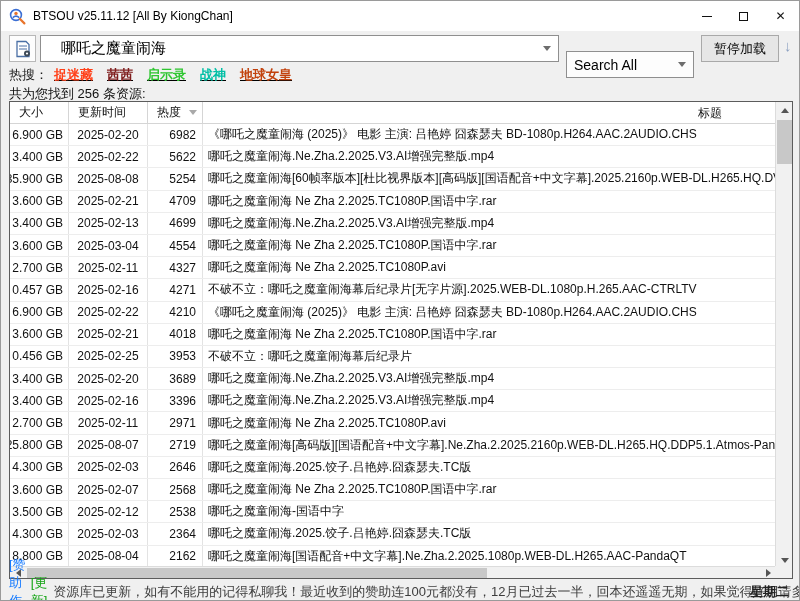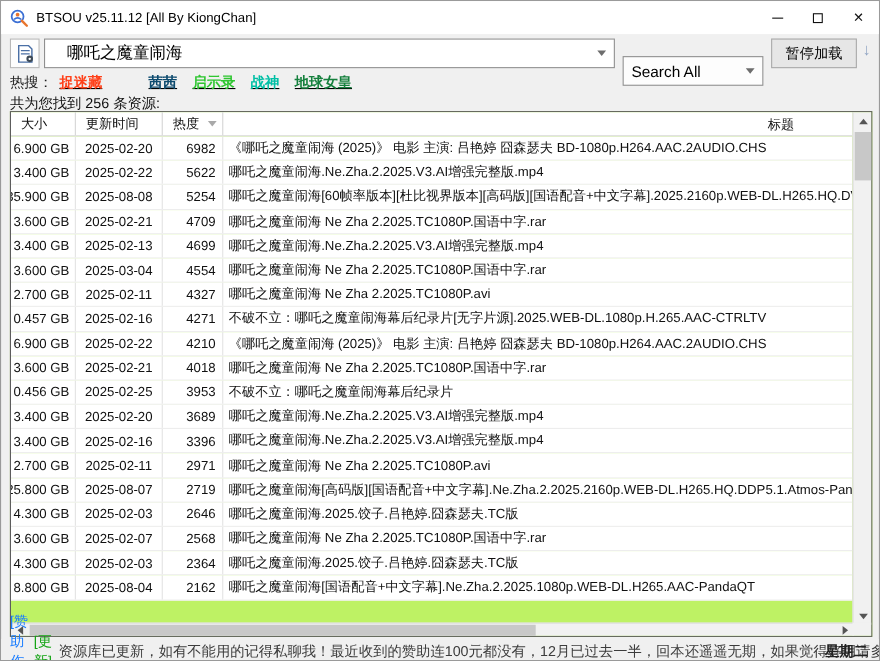--- a/index.html
+++ b/index.html
@@ -28,21 +28,21 @@
 
   
   .hotbar{position:absolute;left:8px;top:66px;height:16px;display:flex;align-items:center;font-size:13px;}
   .hot-label{color:#1c1c1c;}
   .hot-items{display:flex;margin-left:6px;text-decoration:underline;}
   .hot-item{font-weight:bold;margin-right:14px;cursor:pointer;}
 
   .count-line{position:absolute;left:8px;top:84px;font-size:13px;color:#111;}
 
   
-  .grid{position:absolute;left:8px;top:100px;width:784px;height:478px;border:1px solid #5c5c5c;background:#bef264;}
+  .grid{position:absolute;left:8px;top:100px;width:784px;height:478px;border:1px solid #5c5c5c;background:#fde047;}
   .thead{position:absolute;left:0;top:0;width:765px;height:22px;background:#fff;border-bottom:1px solid #d5d5d5;display:flex;font-size:12px;color:#111;}
   .th{display:flex;align-items:center;border-right:1px solid #d5d5d5;padding-left:9px;position:relative;}
   .th-size{width:59px;}
   .th-date{width:79px;}
   .th-heat{width:55px;}
   .th-title{flex:1;border-right:none;}
   .th-title .lbl{position:absolute;left:495px;top:3px;}
   .sort-arrow{margin-left:8px;width:0;height:0;border-left:4px solid transparent;border-right:4px solid transparent;border-top:5px solid #a9a9a9;}
 
   .tbody{position:absolute;left:0;top:22px;width:765px;height:444px;overflow:hidden;}
@@ -123,24 +123,24 @@
     </div>
 
     <button class="pause-btn">暂停加载</button>
     <span class="dl-arrow">↓</span>
   </div>
 
   <div class="hotbar">
     <span class="hot-label">热搜：</span>
     <span class="hot-items">
         <span class="hot-item" style="color: rgb(255, 64, 25);">捉迷藏</span>
-        <span class="hot-item" style="color: #0c4a6e; margin-left: 28px;">茜茜</span>
+        <span class="hot-item" style="color: #7f1d1d;">茜茜</span>
         <span class="hot-item" style="color: rgb(47, 198, 49);">启示录</span>
         <span class="hot-item" style="color: rgb(0, 191, 165);">战神</span>
-        <span class="hot-item" style="color: #15803d;">地球女皇</span>
+        <span class="hot-item" style="color: #c2410c;">地球女皇</span>
       </span>
   </div>
 
   <div class="count-line">共为您找到 256 条资源:</div>
 
   <div class="grid">
     <div class="thead">
       <div class="th th-size">大小</div>
       <div class="th th-date">更新时间</div>
       <div class="th th-heat">
@@ -246,20 +246,26 @@
           <div class="td td-size">4.300 GB</div>
           <div class="td td-date">2025-02-03</div>
           <div class="td td-heat">2646</div>
           <div class="td td-title">哪吒之魔童闹海.2025.饺子.吕艳婷.囧森瑟夫.TC版</div>
         </div>
         <div class="trow">
           <div class="td td-size">3.600 GB</div>
           <div class="td td-date">2025-02-07</div>
           <div class="td td-heat">2568</div>
           <div class="td td-title">哪吒之魔童闹海 Ne Zha 2.2025.TC1080P.国语中字.rar</div>
+        </div>
+        <div class="trow">
+          <div class="td td-size">3.500 GB</div>
+          <div class="td td-date">2025-02-12</div>
+          <div class="td td-heat">2538</div>
+          <div class="td td-title">哪吒之魔童闹海-国语中字</div>
         </div>
         <div class="trow">
           <div class="td td-size">4.300 GB</div>
           <div class="td td-date">2025-02-03</div>
           <div class="td td-heat">2364</div>
           <div class="td td-title">哪吒之魔童闹海.2025.饺子.吕艳婷.囧森瑟夫.TC版</div>
         </div>
         <div class="trow">
           <div class="td td-size">8.800 GB</div>
           <div class="td td-date">2025-08-04</div>

